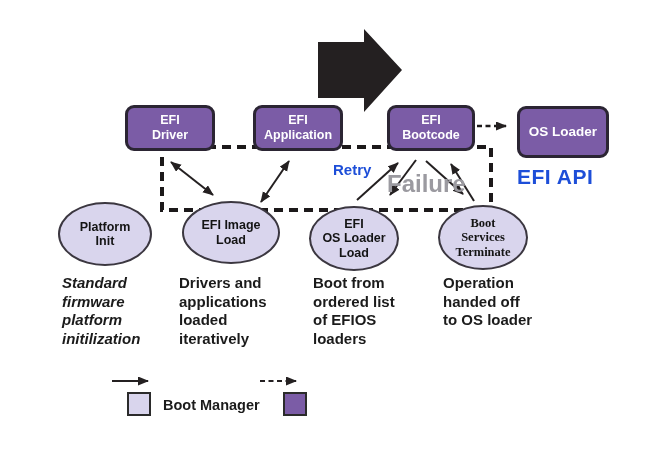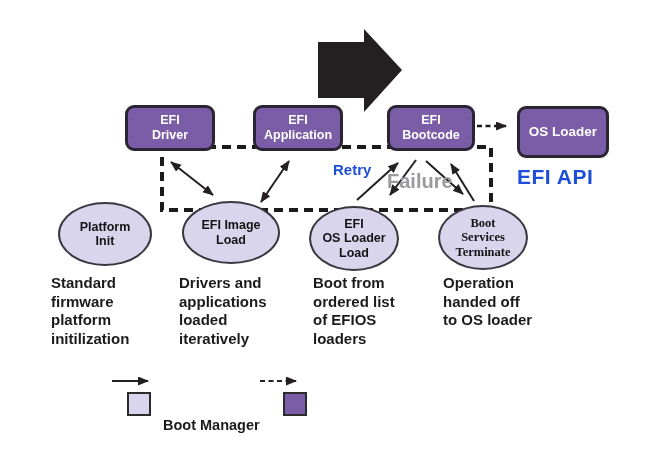--- a/index.html
+++ b/index.html
@@ -36,36 +36,36 @@
   #box-osloader    {left:517px;top:106px;width:92px;height:52px;font-size:13.5px;}
 
   
   #el-platform-init   {left:58px; top:202px;width:94px;height:64px;}
   #el-image-load      {left:182px;top:201px;width:98px;height:63px;}
   #el-osloader-load   {left:309px;top:206px;width:90px;height:65px;}
   #el-boot-terminate  {left:438px;top:205px;width:90px;height:65px;font-family:Liberation Serif, serif;}
 
   
   #lbl-retry  {left:333px;top:161px;font-size:15px;}
-  #lbl-failure{left:387px;top:170px;font-size:20px;color:#9b9aa0;}
+  #lbl-failure{left:387px;top:170px;font-size:24px;color:#9b9aa0;}
   #lbl-efiapi {left:517px;top:165px;font-size:21px;letter-spacing:0.5px;}
 
   
-  #cap-1{left:51px; top:274px;width:118px;}
+  #cap-1{left:62px; top:274px;width:118px;font-style:italic;}
   #cap-2{left:179px;top:274px;width:125px;}
   #cap-3{left:313px;top:274px;width:120px;}
   #cap-4{left:443px;top:274px;width:125px;}
 
   
   #legend-arrow-solid {left:110px;top:374px;}
   #legend-lbl-api     {left:163px;top:373px;}
   #legend-arrow-dashed{left:258px;top:374px;}
   #legend-lbl-value   {left:311px;top:373px;}
   #swatch-bootmgr {left:127px;top:392px;background:#d9d5ed;}
-  #legend-lbl-bootmgr {left:163px;top:397px;margin-top:20px;}
+  #legend-lbl-bootmgr {left:163px;top:397px;}
   #swatch-efibin  {left:283px;top:392px;background:#7b5ca6;}
   #legend-lbl-efibin  {left:317px;top:397px;}
 </style>
 </head>
 <body>
 
 <div id="stage">
 
   <svg id="wires" width="655" height="473" viewBox="0 0 655 473">
     <defs>

